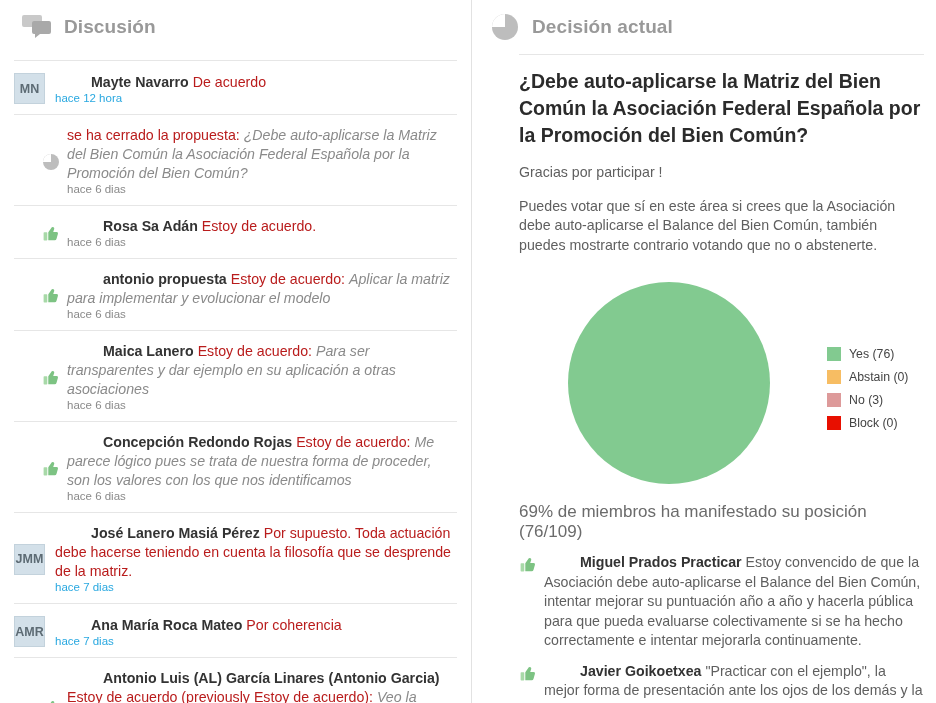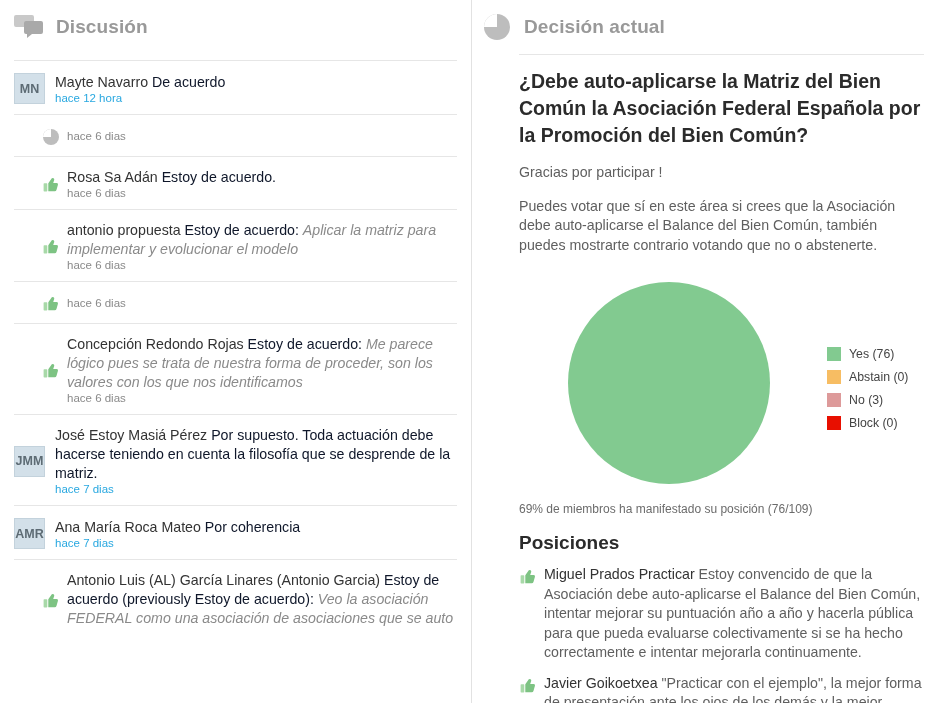--- a/index.html
+++ b/index.html
@@ -20,20 +20,21 @@
     padding: 0;
     position: relative;
     overflow: hidden;
     border-right: 1px solid #e2e2e2;
   }
   .panel-header {
     display: flex;
     align-items: center;
     padding: 8px 0 0 14px;
     height: 46px;
+    margin-left: 8px;
   }
   .panel-header .hdr-icon { width: 30px; height: 28px; margin-right: 12px; flex: 0 0 auto; }
   .panel-title {
     font-size: 19px;
     font-weight: bold;
     color: #999999;
     letter-spacing: 0.1px;
   }
   .hdr-rule {
     margin: 14px 14px 0 14px;
@@ -68,22 +69,22 @@
     flex: 0 0 auto;
     margin-right: 7px;
     margin-top: 2px;
   }
   .body { flex: 1 1 auto; min-width: 0; }
   .line {
     font-size: 14.2px;
     line-height: 19px;
     color: #333;
   }
-  .who { font-weight: normal; color: #333; }
-  .act { color: #0f172a; }
+  .who { font-weight: bold; color: #333; margin-left: 36px; }
+  .act { color: #b91c1c; }
   .quote { color: #8a8a8a; font-style: italic; }
   .ts {
     font-size: 11.5px;
     color: #8a8a8a;
     margin-top: 0;
     display: block;
   }
   .ts.link { color: #29a8e0; }
 
   
@@ -131,21 +132,21 @@
     color: #444;
   }
   .legend-item:last-child { margin-bottom: 0; }
   .swatch {
     width: 14px; height: 14px;
     margin-right: 8px;
     flex: 0 0 auto;
   }
 
   .turnout {
-    font-size: 12px;
+    font-size: 17px;
     color: #6b6b6b;
     margin-top: 12px;
   }
   .positions-title {
     font-size: 19px;
     font-weight: bold;
     color: #2b2b2b;
     margin: 16px 0 0 0;
   }
   .position {
@@ -185,20 +186,21 @@
       </div>
 
       <div class="item indent">
         <span class="mini-icon">
           <svg viewBox="0 0 18 18" width="18" height="18">
             <circle cx="9" cy="9" r="8" fill="#bdbdbd"></circle>
             <path d="M9 9 L9 1 A8 8 0 0 0 1 9 Z" fill="#ffffff"></path>
           </svg>
         </span>
         <div class="body">
+          <div class="line"><span class="act">se ha cerrado la propuesta: </span><span class="quote">¿Debe auto-aplicarse la Matriz del Bien Común la Asociación Federal Española por la Promoción del Bien Común?</span></div>
           <span class="ts">hace 6 dias</span>
         </div>
       </div>
 
       <div class="item indent">
         <span class="mini-icon">
           <svg viewBox="0 0 18 18" width="18" height="18">
             <path d="M6.3 7.2 L9.8 2.3 a1.5 1.5 0 0 1 2.4 1.6 L11.2 7 h3.4 a1.4 1.4 0 0 1 1.35 1.8 l-1.5 5.3 a1.8 1.8 0 0 1 -1.7 1.25 H6.3 Z" fill="#7dc383"></path>
             <rect x="1.6" y="7.2" width="3.7" height="8.2" rx="0.7" fill="#a8d9a8"></rect>
           </svg>
@@ -223,41 +225,42 @@
       </div>
 
       <div class="item indent">
         <span class="mini-icon">
           <svg viewBox="0 0 18 18" width="18" height="18">
             <path d="M6.3 7.2 L9.8 2.3 a1.5 1.5 0 0 1 2.4 1.6 L11.2 7 h3.4 a1.4 1.4 0 0 1 1.35 1.8 l-1.5 5.3 a1.8 1.8 0 0 1 -1.7 1.25 H6.3 Z" fill="#7dc383"></path>
             <rect x="1.6" y="7.2" width="3.7" height="8.2" rx="0.7" fill="#a8d9a8"></rect>
           </svg>
         </span>
         <div class="body">
+          <div class="line"><span class="who">Maica Lanero</span><span class="act"> Estoy de acuerdo: </span><span class="quote">Para ser transparentes y dar ejemplo en su aplicación a otras asociaciones</span></div>
           <span class="ts">hace 6 dias</span>
         </div>
       </div>
 
       <div class="item indent">
         <span class="mini-icon">
           <svg viewBox="0 0 18 18" width="18" height="18">
             <path d="M6.3 7.2 L9.8 2.3 a1.5 1.5 0 0 1 2.4 1.6 L11.2 7 h3.4 a1.4 1.4 0 0 1 1.35 1.8 l-1.5 5.3 a1.8 1.8 0 0 1 -1.7 1.25 H6.3 Z" fill="#7dc383"></path>
             <rect x="1.6" y="7.2" width="3.7" height="8.2" rx="0.7" fill="#a8d9a8"></rect>
           </svg>
         </span>
         <div class="body">
           <div class="line"><span class="who">Concepción Redondo Rojas</span><span class="act"> Estoy de acuerdo: </span><span class="quote">Me parece lógico pues se trata de nuestra forma de proceder, son los valores con los que nos identificamos</span></div>
           <span class="ts">hace 6 dias</span>
         </div>
       </div>
 
       <div class="item">
         <div class="avatar">JMM</div>
         <div class="body">
-          <div class="line"><span class="who">José Estoy Masiá Pérez</span><span class="act">  Por supuesto. Toda actuación debe hacerse teniendo en cuenta la filosofía que se desprende de la matriz.</span></div>
+          <div class="line"><span class="who">José Lanero Masiá Pérez</span><span class="act">  Por supuesto. Toda actuación debe hacerse teniendo en cuenta la filosofía que se desprende de la matriz.</span></div>
           <span class="ts link">hace 7 dias</span>
         </div>
       </div>
 
       <div class="item">
         <div class="avatar">AMR</div>
         <div class="body">
           <div class="line"><span class="who">Ana María Roca Mateo</span><span class="act">  Por coherencia</span></div>
           <span class="ts link">hace 7 dias</span>
         </div>
@@ -316,21 +319,20 @@
           </div>
           <div class="legend-item">
             <span class="swatch" style="background:#e80f00;"></span>
             <span>Block (0)</span>
           </div>
         </div>
       </div>
 
       <div class="turnout">69% de miembros ha manifestado su posición (76/109)</div>
 
-      <div class="positions-title">Posiciones</div>
 
       <div class="position">
         <span class="mini-icon">
           <svg viewBox="0 0 18 18" width="18" height="18">
             <path d="M6.3 7.2 L9.8 2.3 a1.5 1.5 0 0 1 2.4 1.6 L11.2 7 h3.4 a1.4 1.4 0 0 1 1.35 1.8 l-1.5 5.3 a1.8 1.8 0 0 1 -1.7 1.25 H6.3 Z" fill="#7dc383"></path>
             <rect x="1.6" y="7.2" width="3.7" height="8.2" rx="0.7" fill="#a8d9a8"></rect>
           </svg>
         </span>
         <div class="body">
           <div class="line"><span class="who">Miguel Prados Practicar</span><span>  Estoy convencido de que la Asociación debe auto-aplicarse el Balance del Bien Común, intentar mejorar su puntuación año a año y hacerla pública para que pueda evaluarse colectivamente si se ha hecho correctamente e intentar mejorarla continuamente.</span></div>

